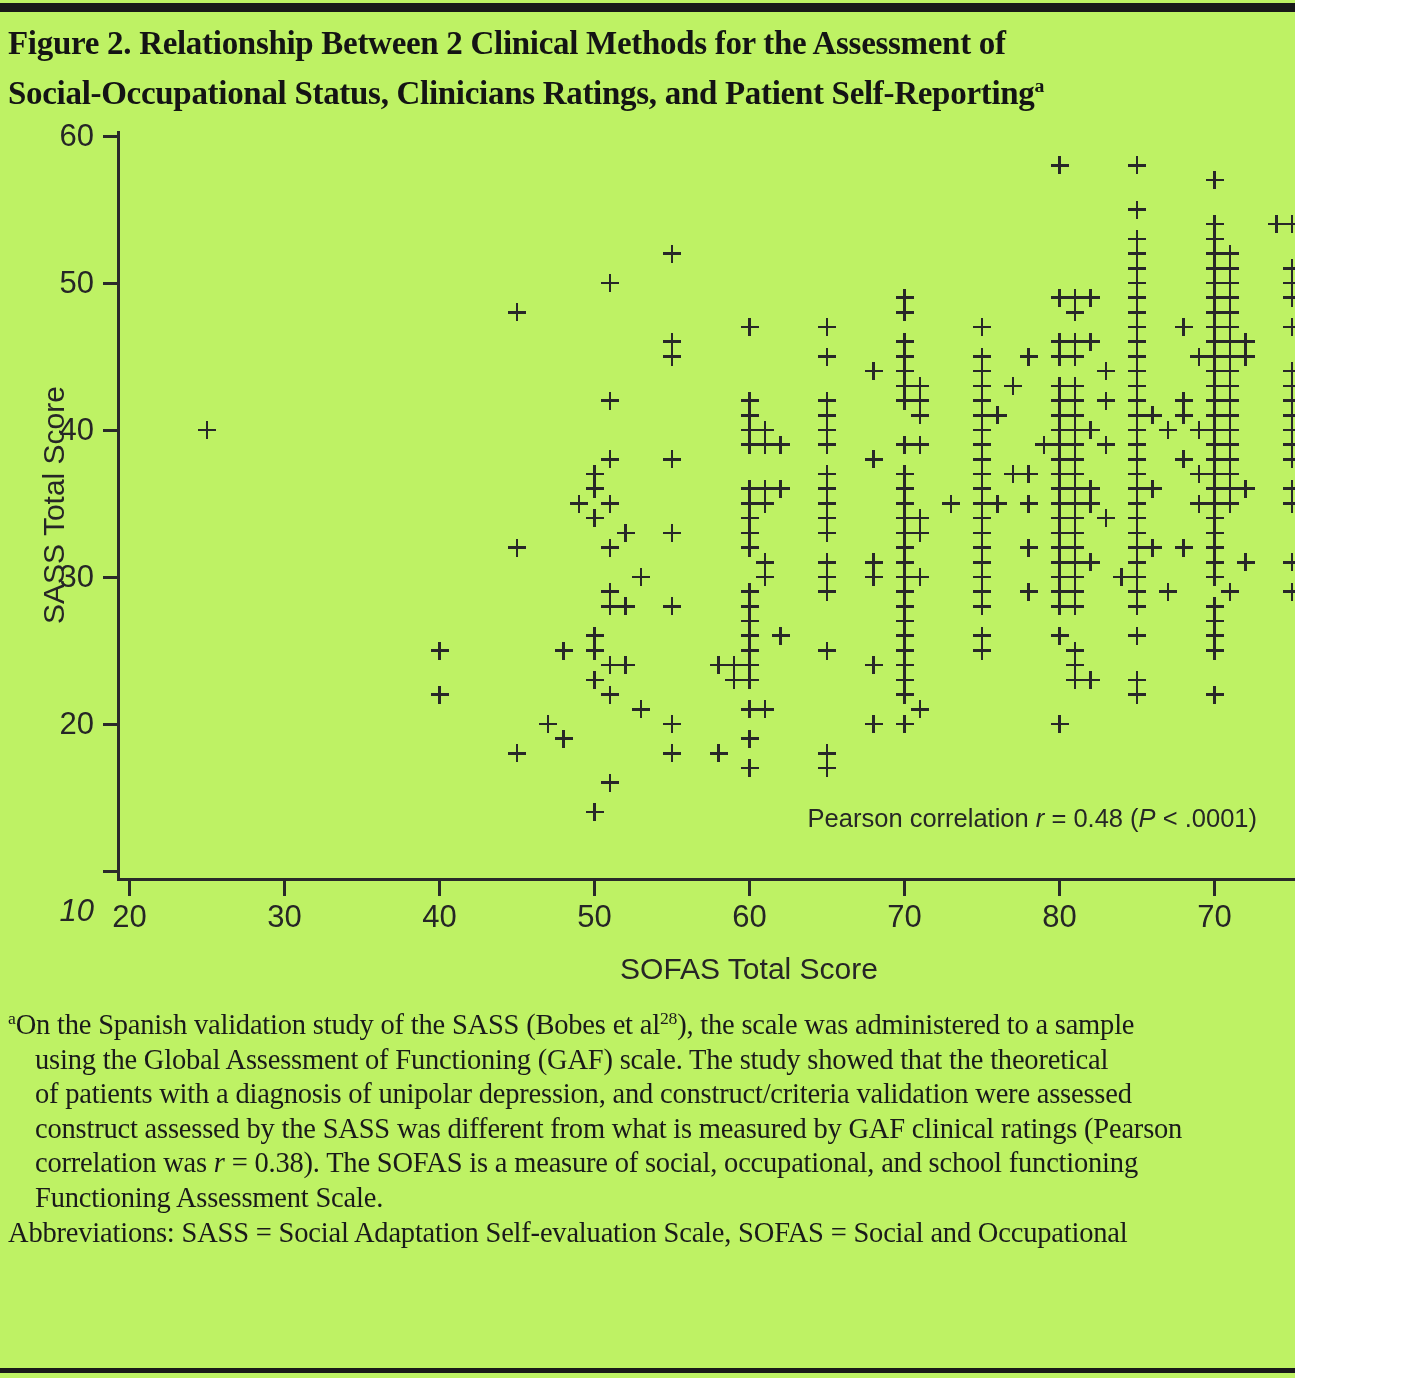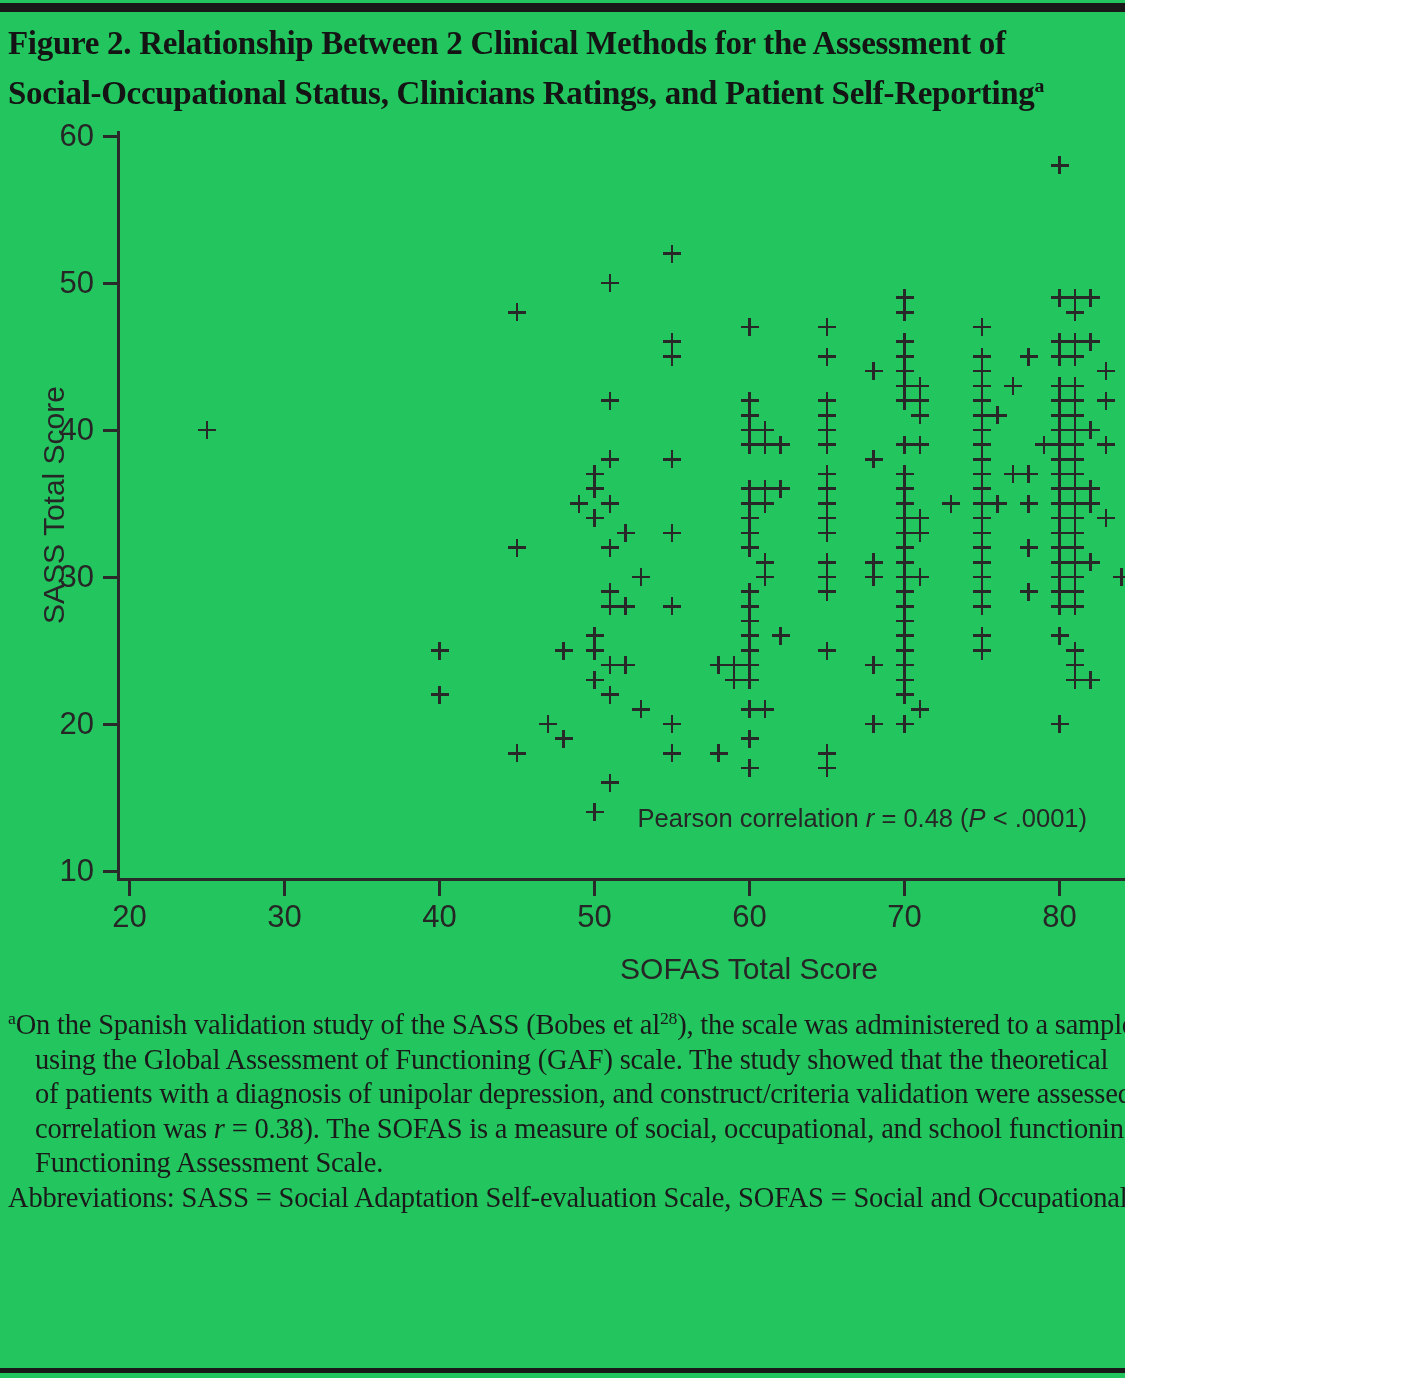--- a/index.html
+++ b/index.html
@@ -1,16 +1,16 @@
 <!DOCTYPE html>
 <html><head>
 <meta charset="utf-8">
 <style>
   html,body{margin:0;padding:0;background:#fff;}
-  .page{position:relative;width:1125px;height:1378px;background:#22c55e;overflow:hidden;
+  .page{position:relative;width:1295px;height:1378px;background:#bef264;overflow:hidden;
         font-family:"Liberation Sans",sans-serif;color:#1c1c1c;}
   .rule{position:absolute;left:0;width:1403px;background:#191919;}
   .rule-top{top:3px;height:9px;}
   .rule-bottom{top:1368px;height:5px;}
   .title{position:absolute;left:8px;top:22px;font-family:"Liberation Serif",serif;
          font-weight:700;font-size:33px;line-height:42px;color:#141414;letter-spacing:-0.3px;}
   .title sup{font-size:0.6em;}
   
   .axis{position:absolute;background:#2a2a2a;}
   .y-axis-line{left:117px;top:131px;width:3px;height:750px;}
@@ -75,21 +75,21 @@
         <div class="ytick-label" style="top: 118px;">60</div>
         <div class="ytick" style="top: 281.5px;"></div>
         <div class="ytick-label" style="top: 265px;">50</div>
         <div class="ytick" style="top: 428.5px;"></div>
         <div class="ytick-label" style="top: 412px;">40</div>
         <div class="ytick" style="top: 575.5px;"></div>
         <div class="ytick-label" style="top: 559px;">30</div>
         <div class="ytick" style="top: 722.5px;"></div>
         <div class="ytick-label" style="top: 706px;">20</div>
         <div class="ytick" style="top: 869.5px;"></div>
-        <div class="ytick-label" style="top: 853px;">10</div>
+        <div class="ytick-label" style="top: 893px; font-style: italic;">10</div>
       </div>
     <div id="points">
         <span class="marker" style="left: 207px; top: 430px;"></span>
         <span class="marker" style="left: 439.5px; top: 650.5px;"></span>
         <span class="marker" style="left: 439.5px; top: 694.6px;"></span>
         <span class="marker" style="left: 517px; top: 312.4px;"></span>
         <span class="marker" style="left: 517px; top: 547.6px;"></span>
         <span class="marker" style="left: 517px; top: 753.4px;"></span>
         <span class="marker" style="left: 548px; top: 724px;"></span>
         <span class="marker" style="left: 563.5px; top: 650.5px;"></span>
@@ -438,19 +438,20 @@
       </div>
     <div class="axis-title x-label">SOFAS Total Score</div>
     <div class="axis-title y-label">SASS Total Score</div>
     <div class="annotation" id="annotation">Pearson correlation <i>r</i> = 0.48 (<i>P</i> &lt; .0001)</div>
   </div>
 
   <div class="footnote" id="footnote">
       <div class="fn-line"><sup>a</sup>On the Spanish validation study of the SASS (Bobes et al<sup>28</sup>), the scale was administered to a sample</div>
       <div class="fn-line fn-indent">using the Global Assessment of Functioning (GAF) scale. The study showed that the theoretical</div>
       <div class="fn-line fn-indent">of patients with a diagnosis of unipolar depression, and construct/criteria validation were assessed</div>
+      <div class="fn-line fn-indent">construct assessed by the SASS was different from what is measured by GAF clinical ratings (Pearson</div>
       <div class="fn-line fn-indent">correlation was <i>r</i> = 0.38). The SOFAS is a measure of social, occupational, and school functioning</div>
       <div class="fn-line fn-indent">Functioning Assessment Scale.</div>
       <div class="fn-line">Abbreviations: SASS = Social Adaptation Self-evaluation Scale, SOFAS = Social and Occupational</div>
     </div>
 
   <div class="rule rule-bottom"></div>
 </div>
 
 </body></html>

